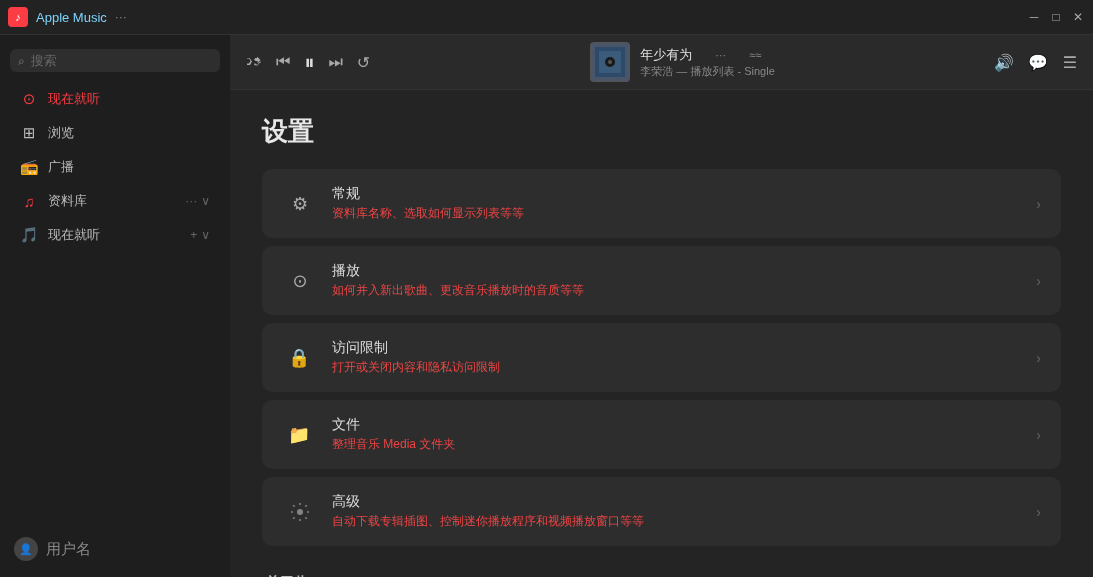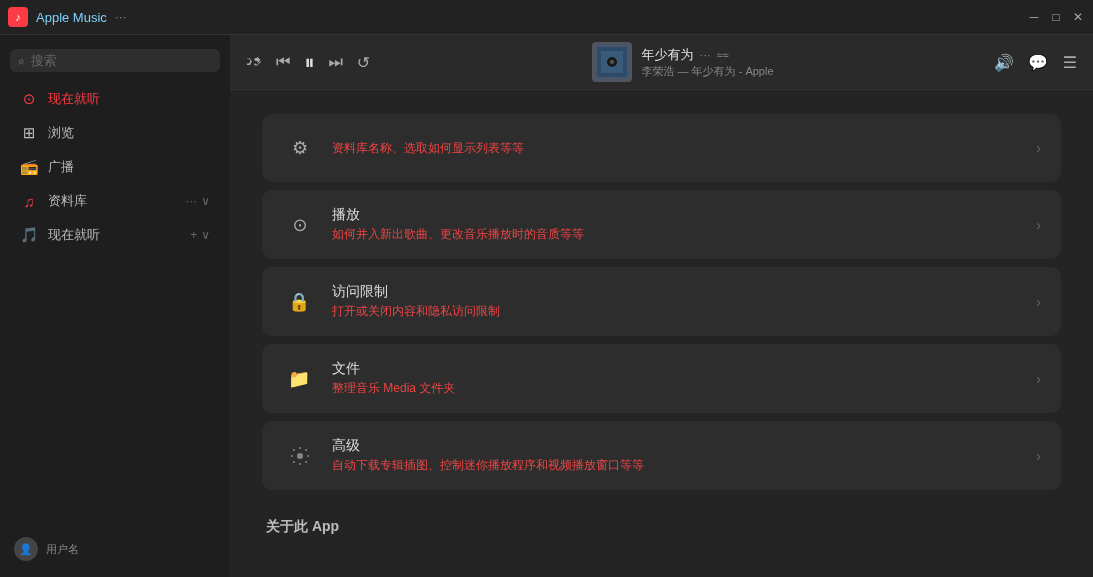--- a/index.html
+++ b/index.html
@@ -161,21 +161,21 @@
       height: 24px;
       border-radius: 50%;
       background: #444;
       display: flex;
       align-items: center;
       justify-content: center;
       font-size: 11px;
       color: #ccc;
     }
     .avatar-name {
-      font-size: 11px;
+      font-size: 15px;
       color: #888;
     }
 
     
     .content-area {
       flex: 1;
       background: #242424;
       overflow-y: auto;
       display: flex;
       flex-direction: column;
@@ -398,41 +398,43 @@
         <div class="np-album-art">
           <svg width="38" height="38" viewBox="0 0 38 38">
             <rect width="38" height="38" fill="#4a5568"></rect>
             <rect x="4" y="4" width="30" height="30" fill="#2d4a6b"></rect>
             <rect x="8" y="8" width="22" height="22" fill="#3a5c7a"></rect>
             <circle cx="19" cy="19" r="5" fill="#1a1a1a"></circle>
             <circle cx="19" cy="19" r="2" fill="#555"></circle>
           </svg>
         </div>
         <div class="np-track-info">
-          <div style="display:flex;align-items:center;gap:6px;">
+          <div style="display:flex;align-items:center;gap:23px;">
             <span class="np-track-title">年少有为</span>
             <span style="color:#888;font-size:11px;">···</span>
             <span style="color:#888;font-size:11px;">≈≈</span>
           </div>
-          <span class="np-track-artist">李荣浩 — 年少有为 - Apple</span>
+          <span class="np-track-artist">李荣浩 — 播放列表 - Single</span>
         </div>
       </div>
 
       <div class="np-right">
         <button class="np-right-btn">🔊</button>
         <button class="np-right-btn">💬</button>
         <button class="np-right-btn">☰</button>
       </div>
     </div>
 
     <div class="settings-content">
+      <div class="settings-title">设置</div>
 
       <div class="settings-row">
         <div class="settings-row-icon">⚙</div>
         <div class="settings-row-text">
+          <div class="settings-row-title">常规</div>
           <div class="settings-row-subtitle">资料库名称、选取如何显示列表等等</div>
         </div>
         <span class="settings-row-chevron">›</span>
       </div>
 
       <div class="settings-row">
         <div class="settings-row-icon">⊙</div>
         <div class="settings-row-text">
           <div class="settings-row-title">播放</div>
           <div class="settings-row-subtitle">如何并入新出歌曲、更改音乐播放时的音质等等</div>

